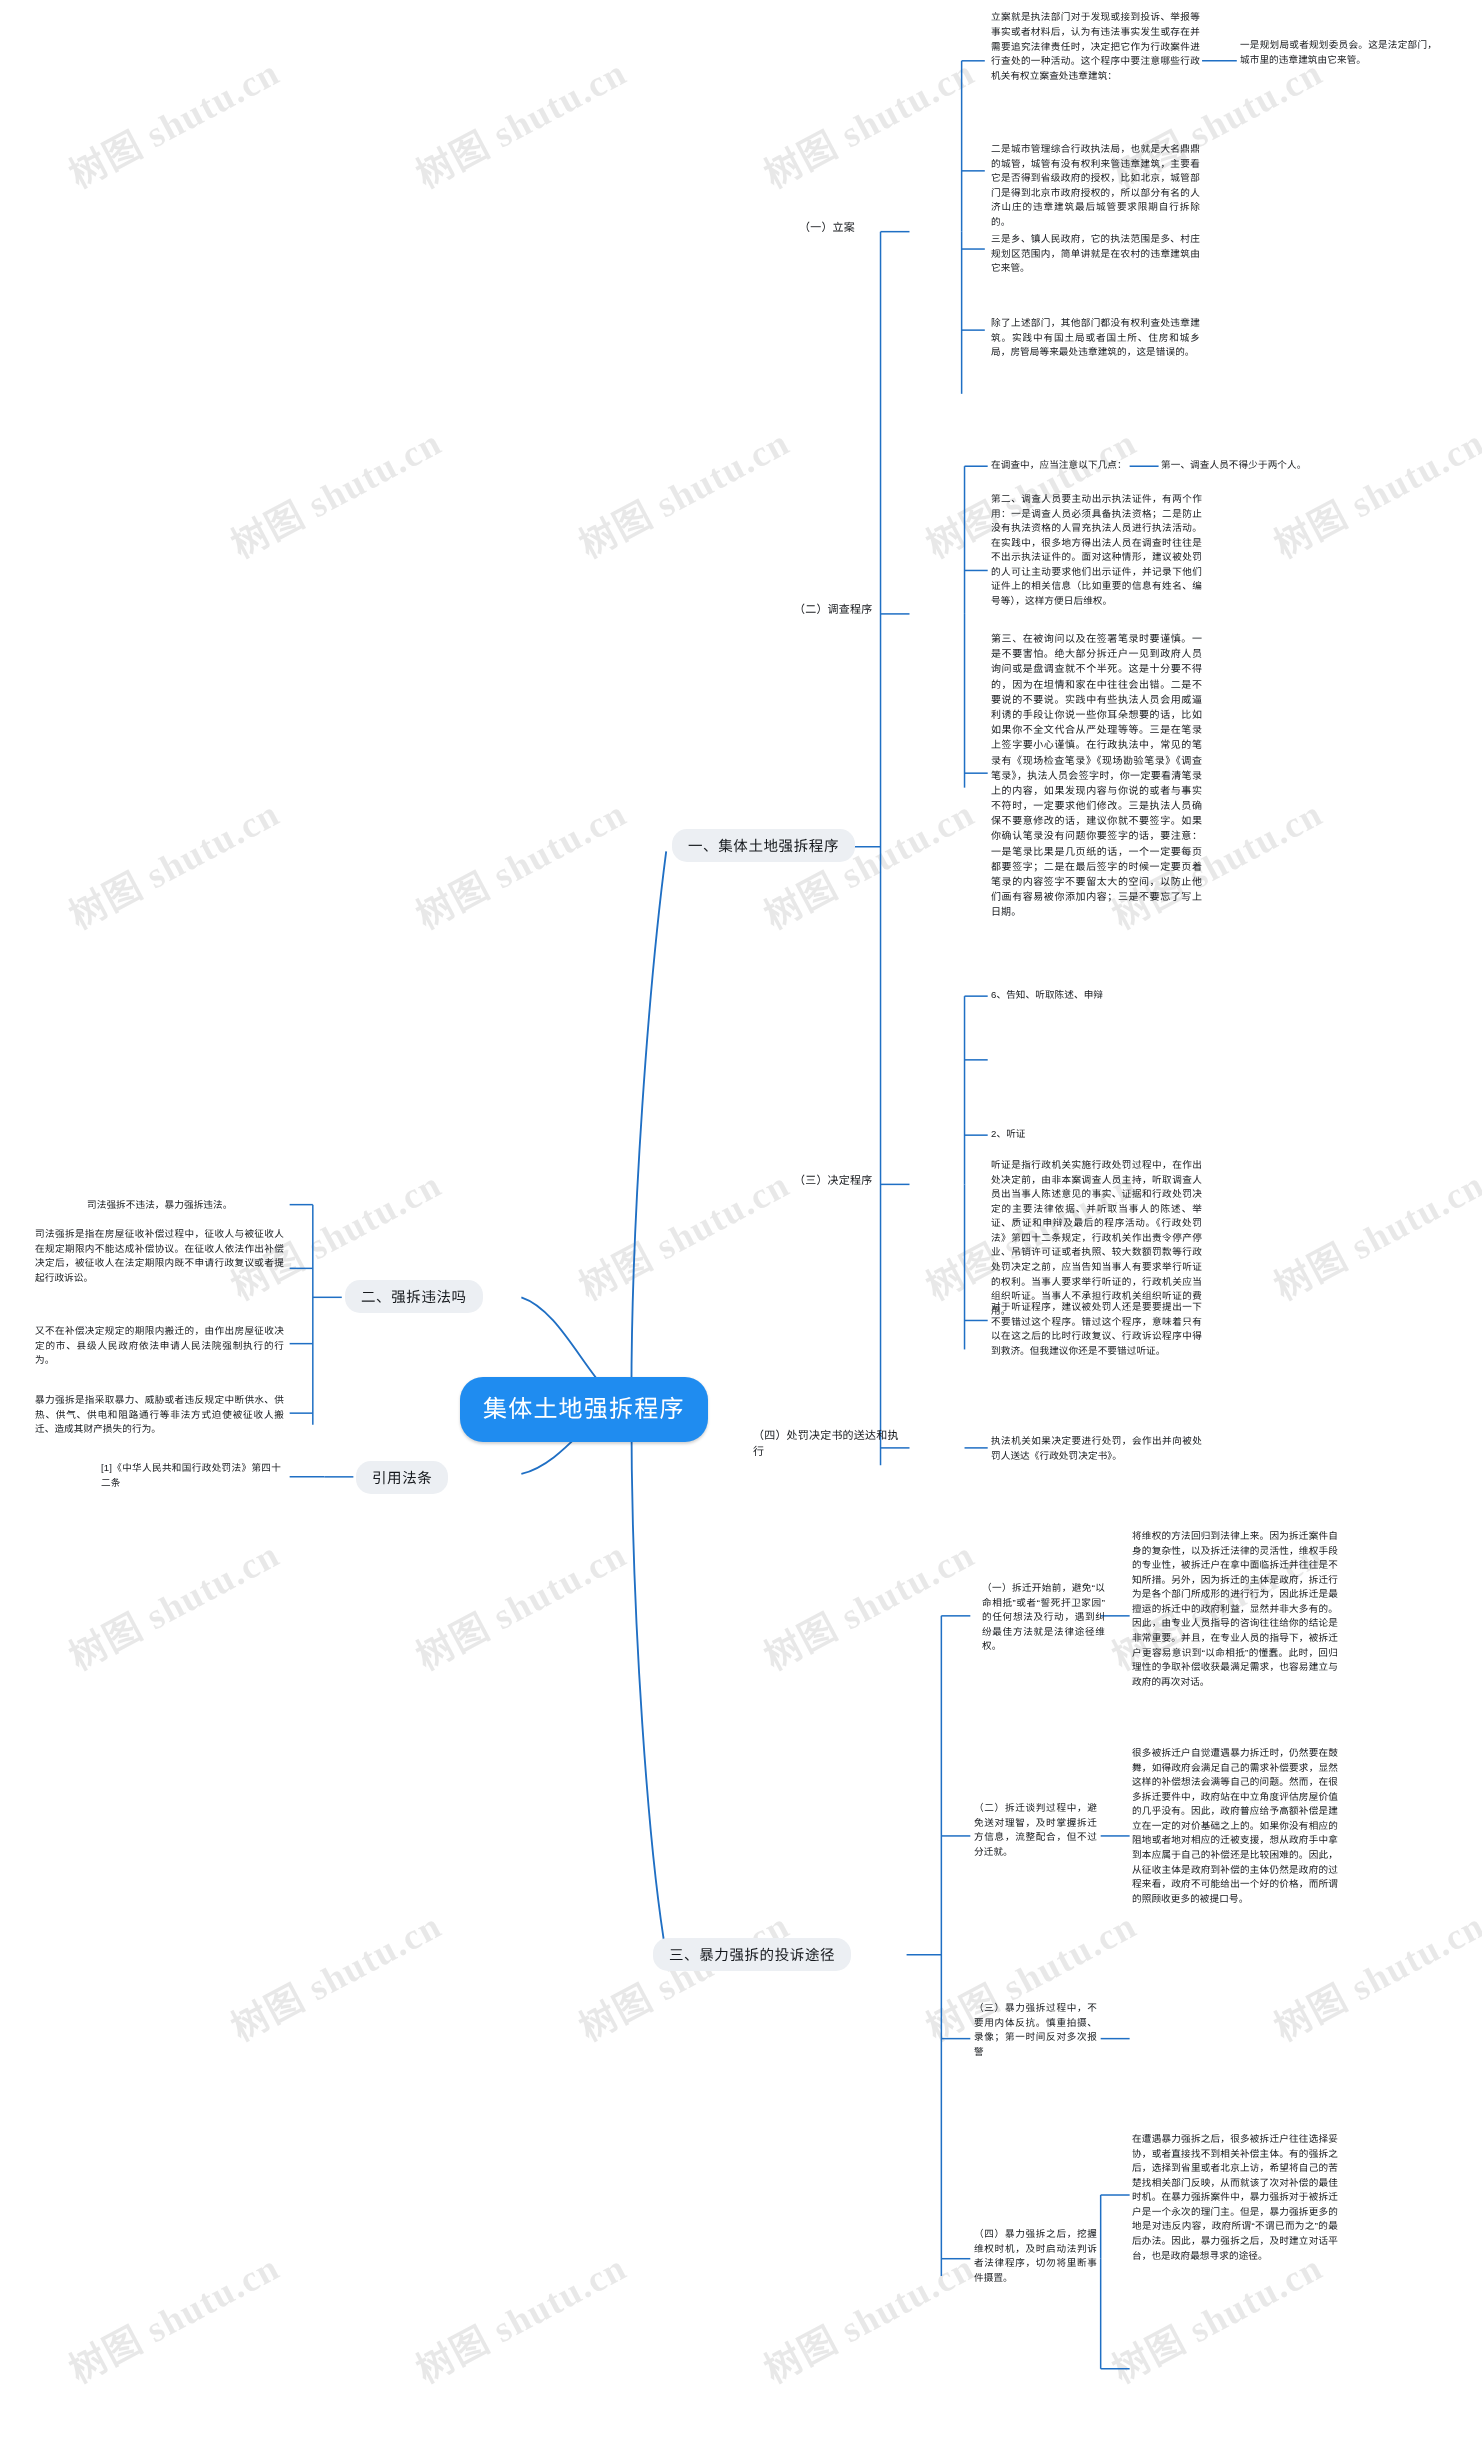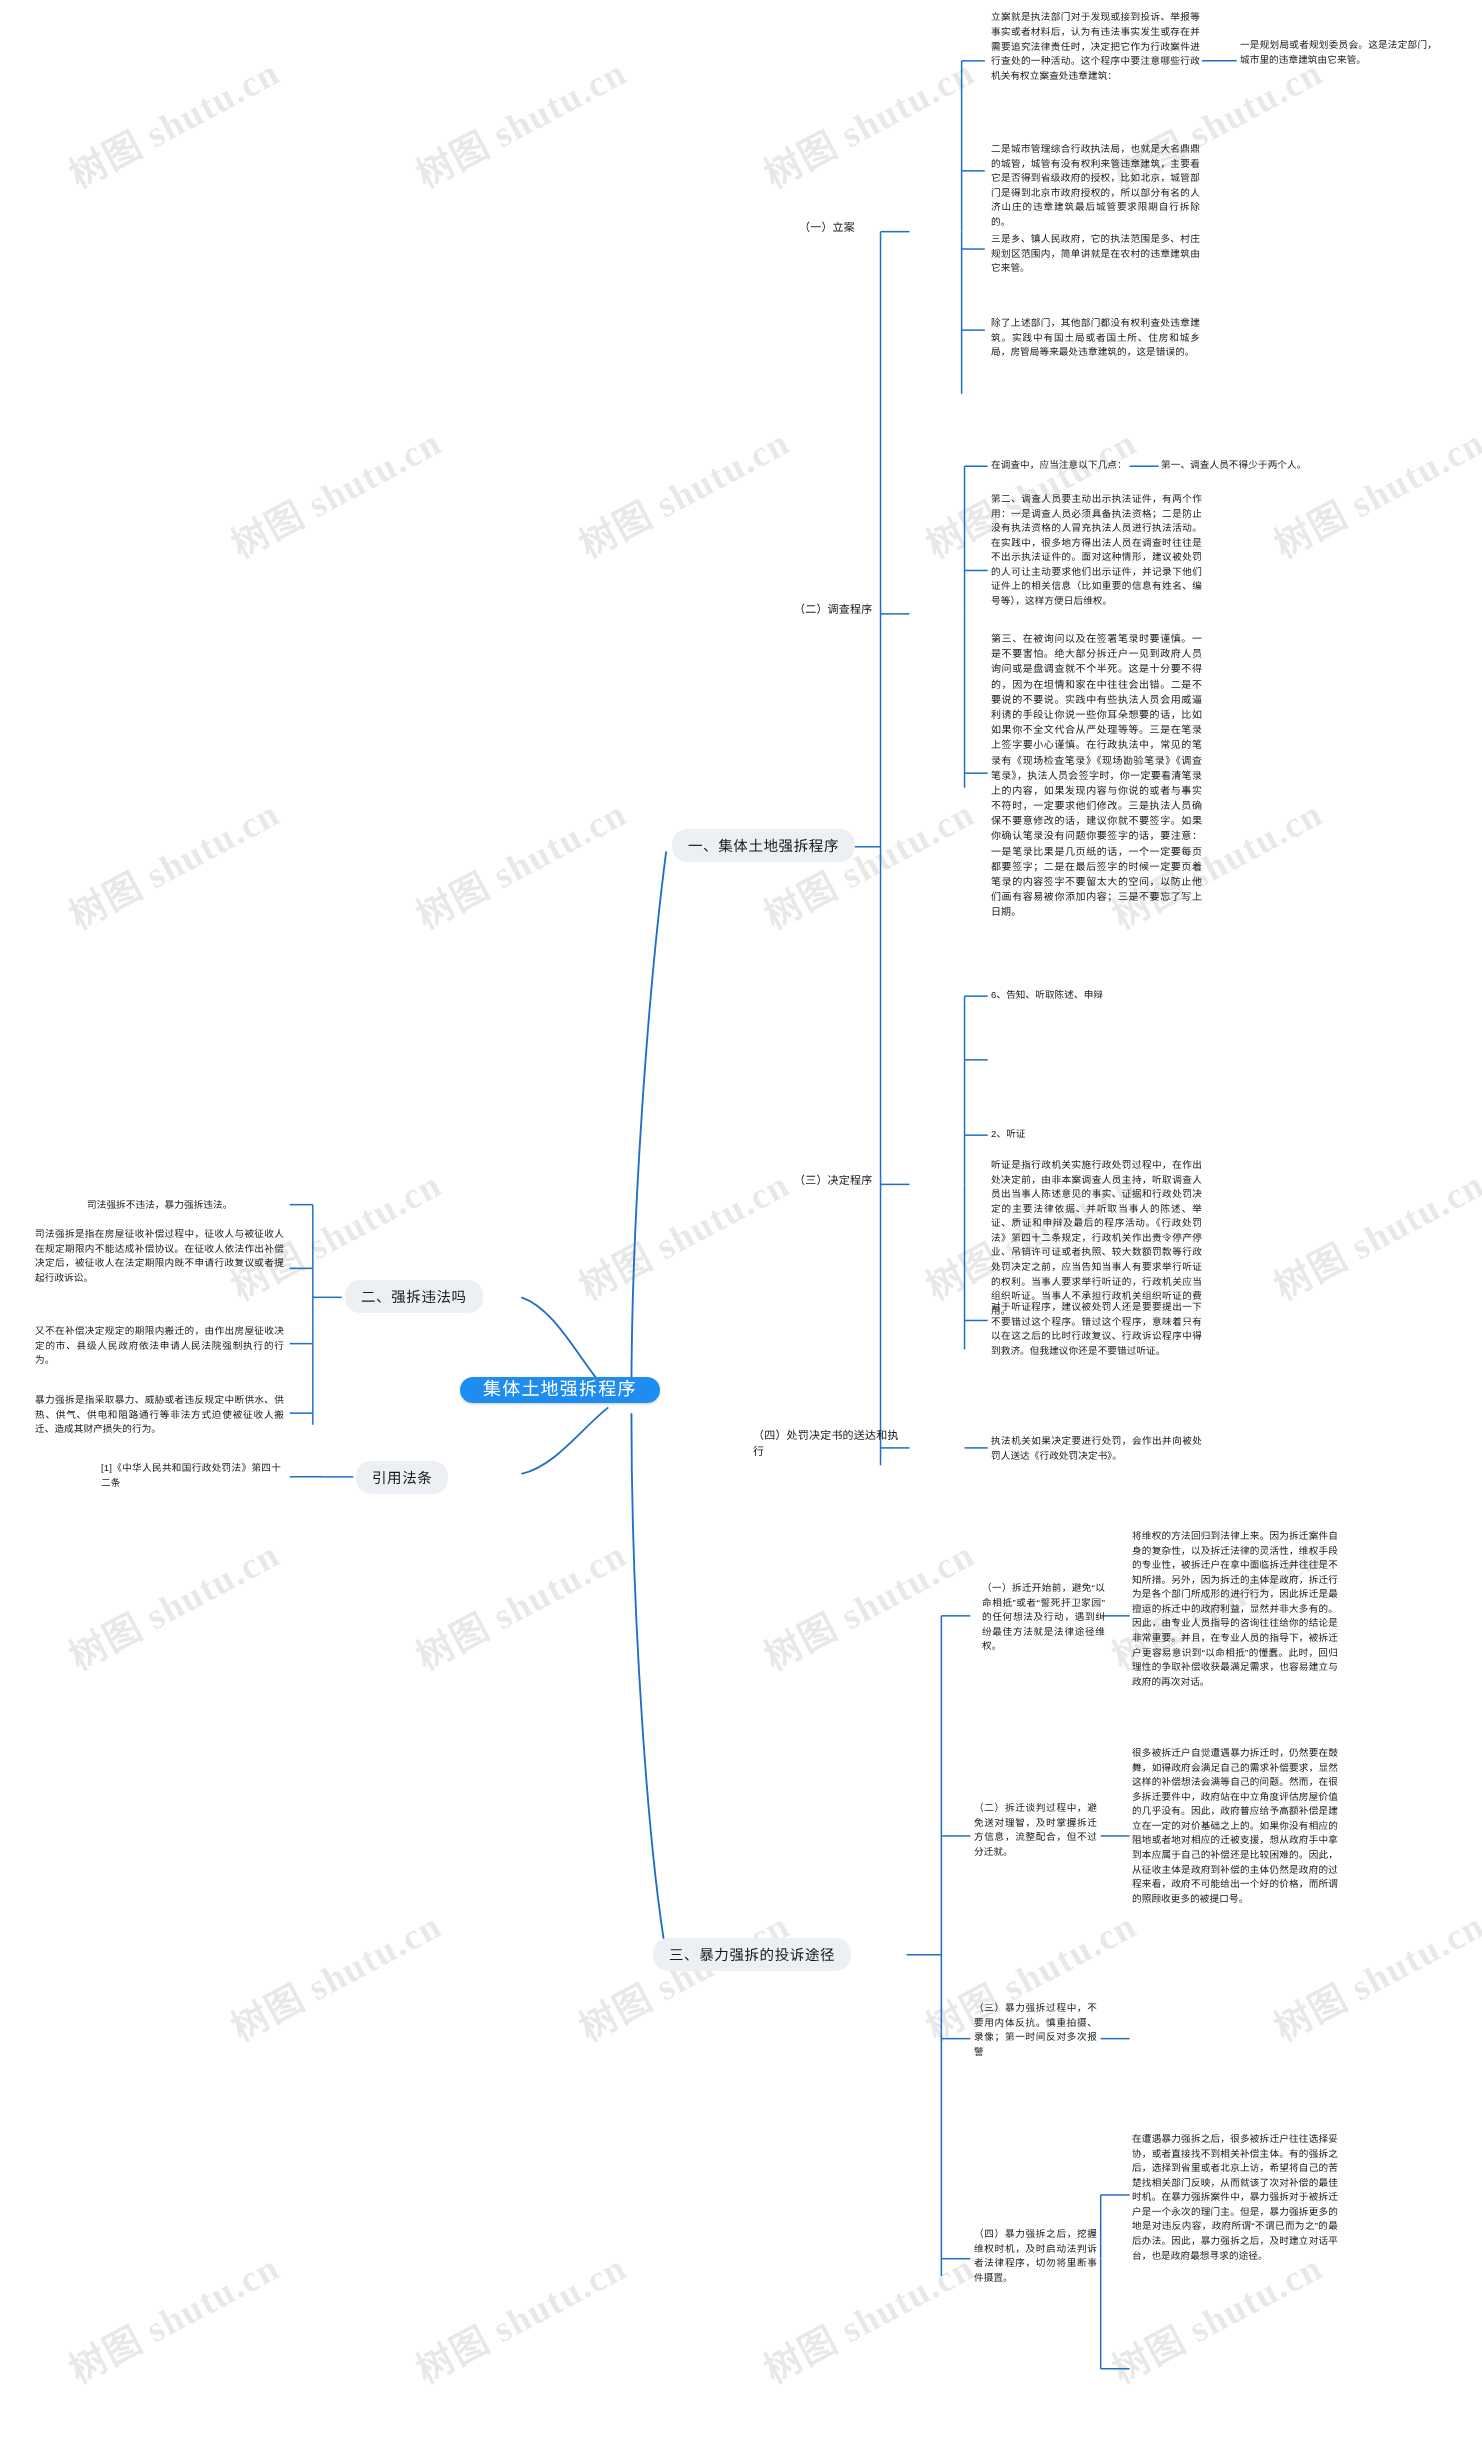--- a/index.html
+++ b/index.html
@@ -42,23 +42,23 @@
   #links path.thin{stroke-width:2.6;}
   
   .node{
     position:absolute;
     box-sizing:border-box;
   }
   .root{
     background:#1f8cf0;
     color:#ffffff;
     border-radius:23px;
-    font-size:18px;
+    font-size:24px;
     line-height:1.2;
-    padding:2px 23px;
+    padding:18px 23px;
     letter-spacing:1.2px;
     white-space:nowrap;
     box-shadow:0 1.2px 2.9px rgba(0,0,0,.18);
   }
   .branch{
     background:#eceff3;
     color:#15181c;
     border-radius:15px;
     font-size:14.5px;
     line-height:1.25;

